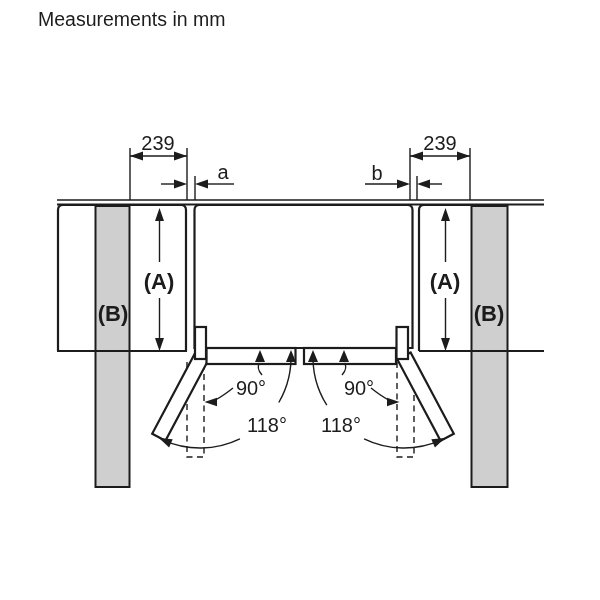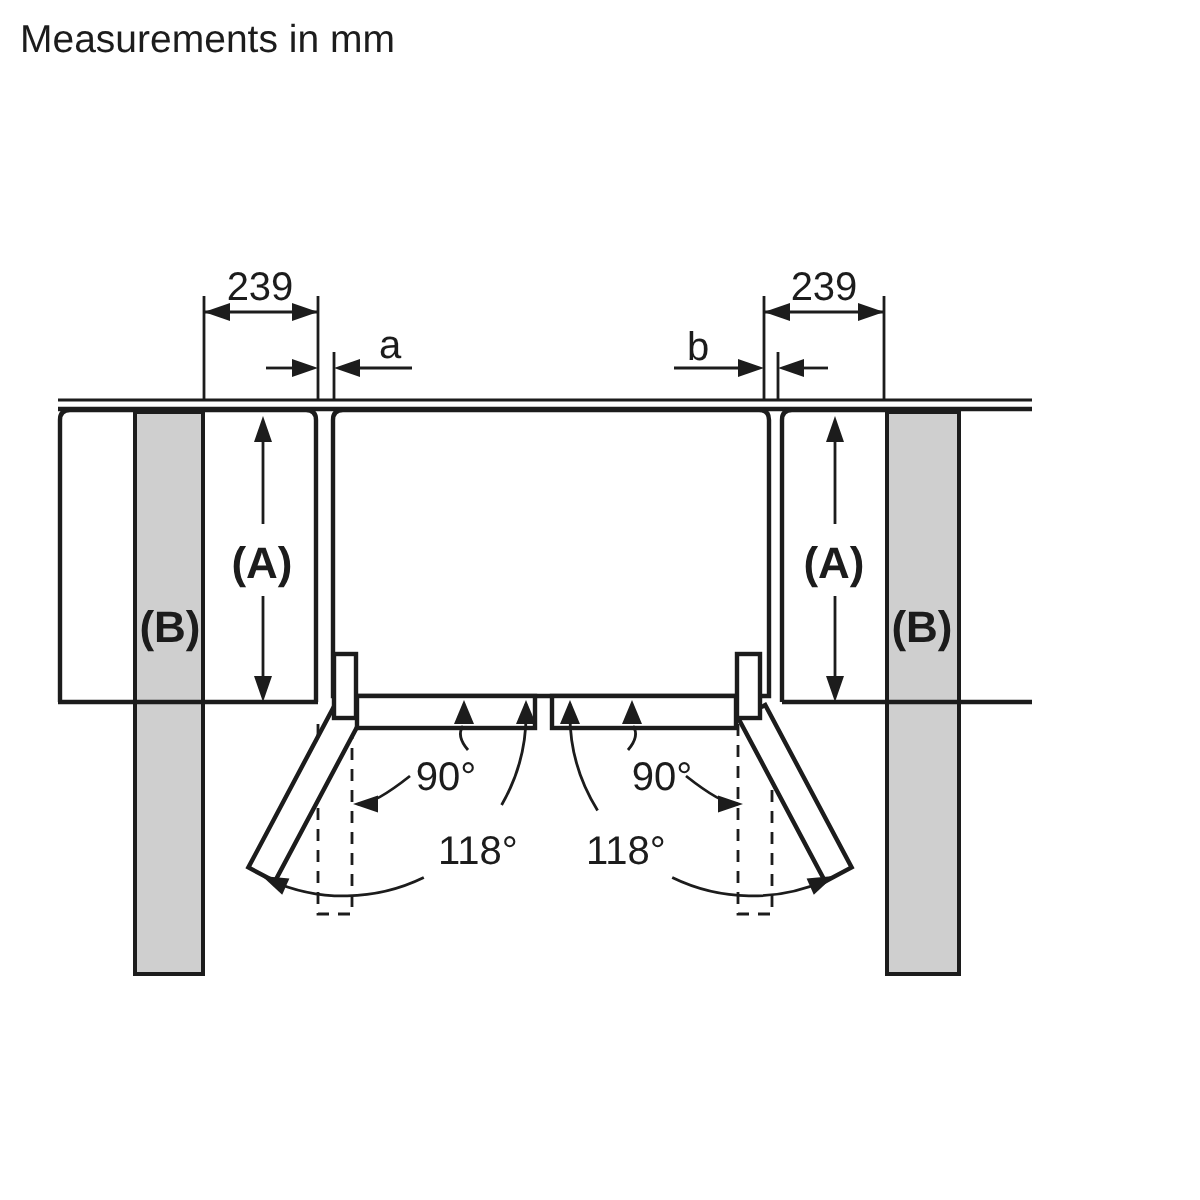--- a/index.html
+++ b/index.html
@@ -1,21 +1,21 @@
 <!DOCTYPE html>
 <html style="--line: #1c1c1c; --wall_fill: #cfcfcf; --background: #ffffff;"><head>
 <meta charset="utf-8">
 <style>
   :root{
     --line:#1c1c1c;
     --wall_fill:#cfcfcf;
     --background:#ffffff;
   }
   html,body{margin:0;padding:0;background:var(--background);}
-  .stage{position:relative;width:516px;height:600px;background:var(--background);overflow:hidden;}
+  .stage{position:relative;width:516px;height:600px;background:var(--background);overflow:hidden;padding-left:28px;}
   svg text{
     font-family:"Liberation Sans","DejaVu Sans",sans-serif;
     fill:var(--line);
   }
   .t-title{font-size:19.5px;}
   .t-dim{font-size:20px;}
   .t-big{font-size:22px;font-weight:bold;}
   .ln{stroke:var(--line);fill:none;stroke-width:1.4;}
   .ln2{stroke:var(--line);fill:none;stroke-width:2.2;}
   .whitebox{fill:#ffffff;stroke:var(--line);stroke-width:2.2;}

